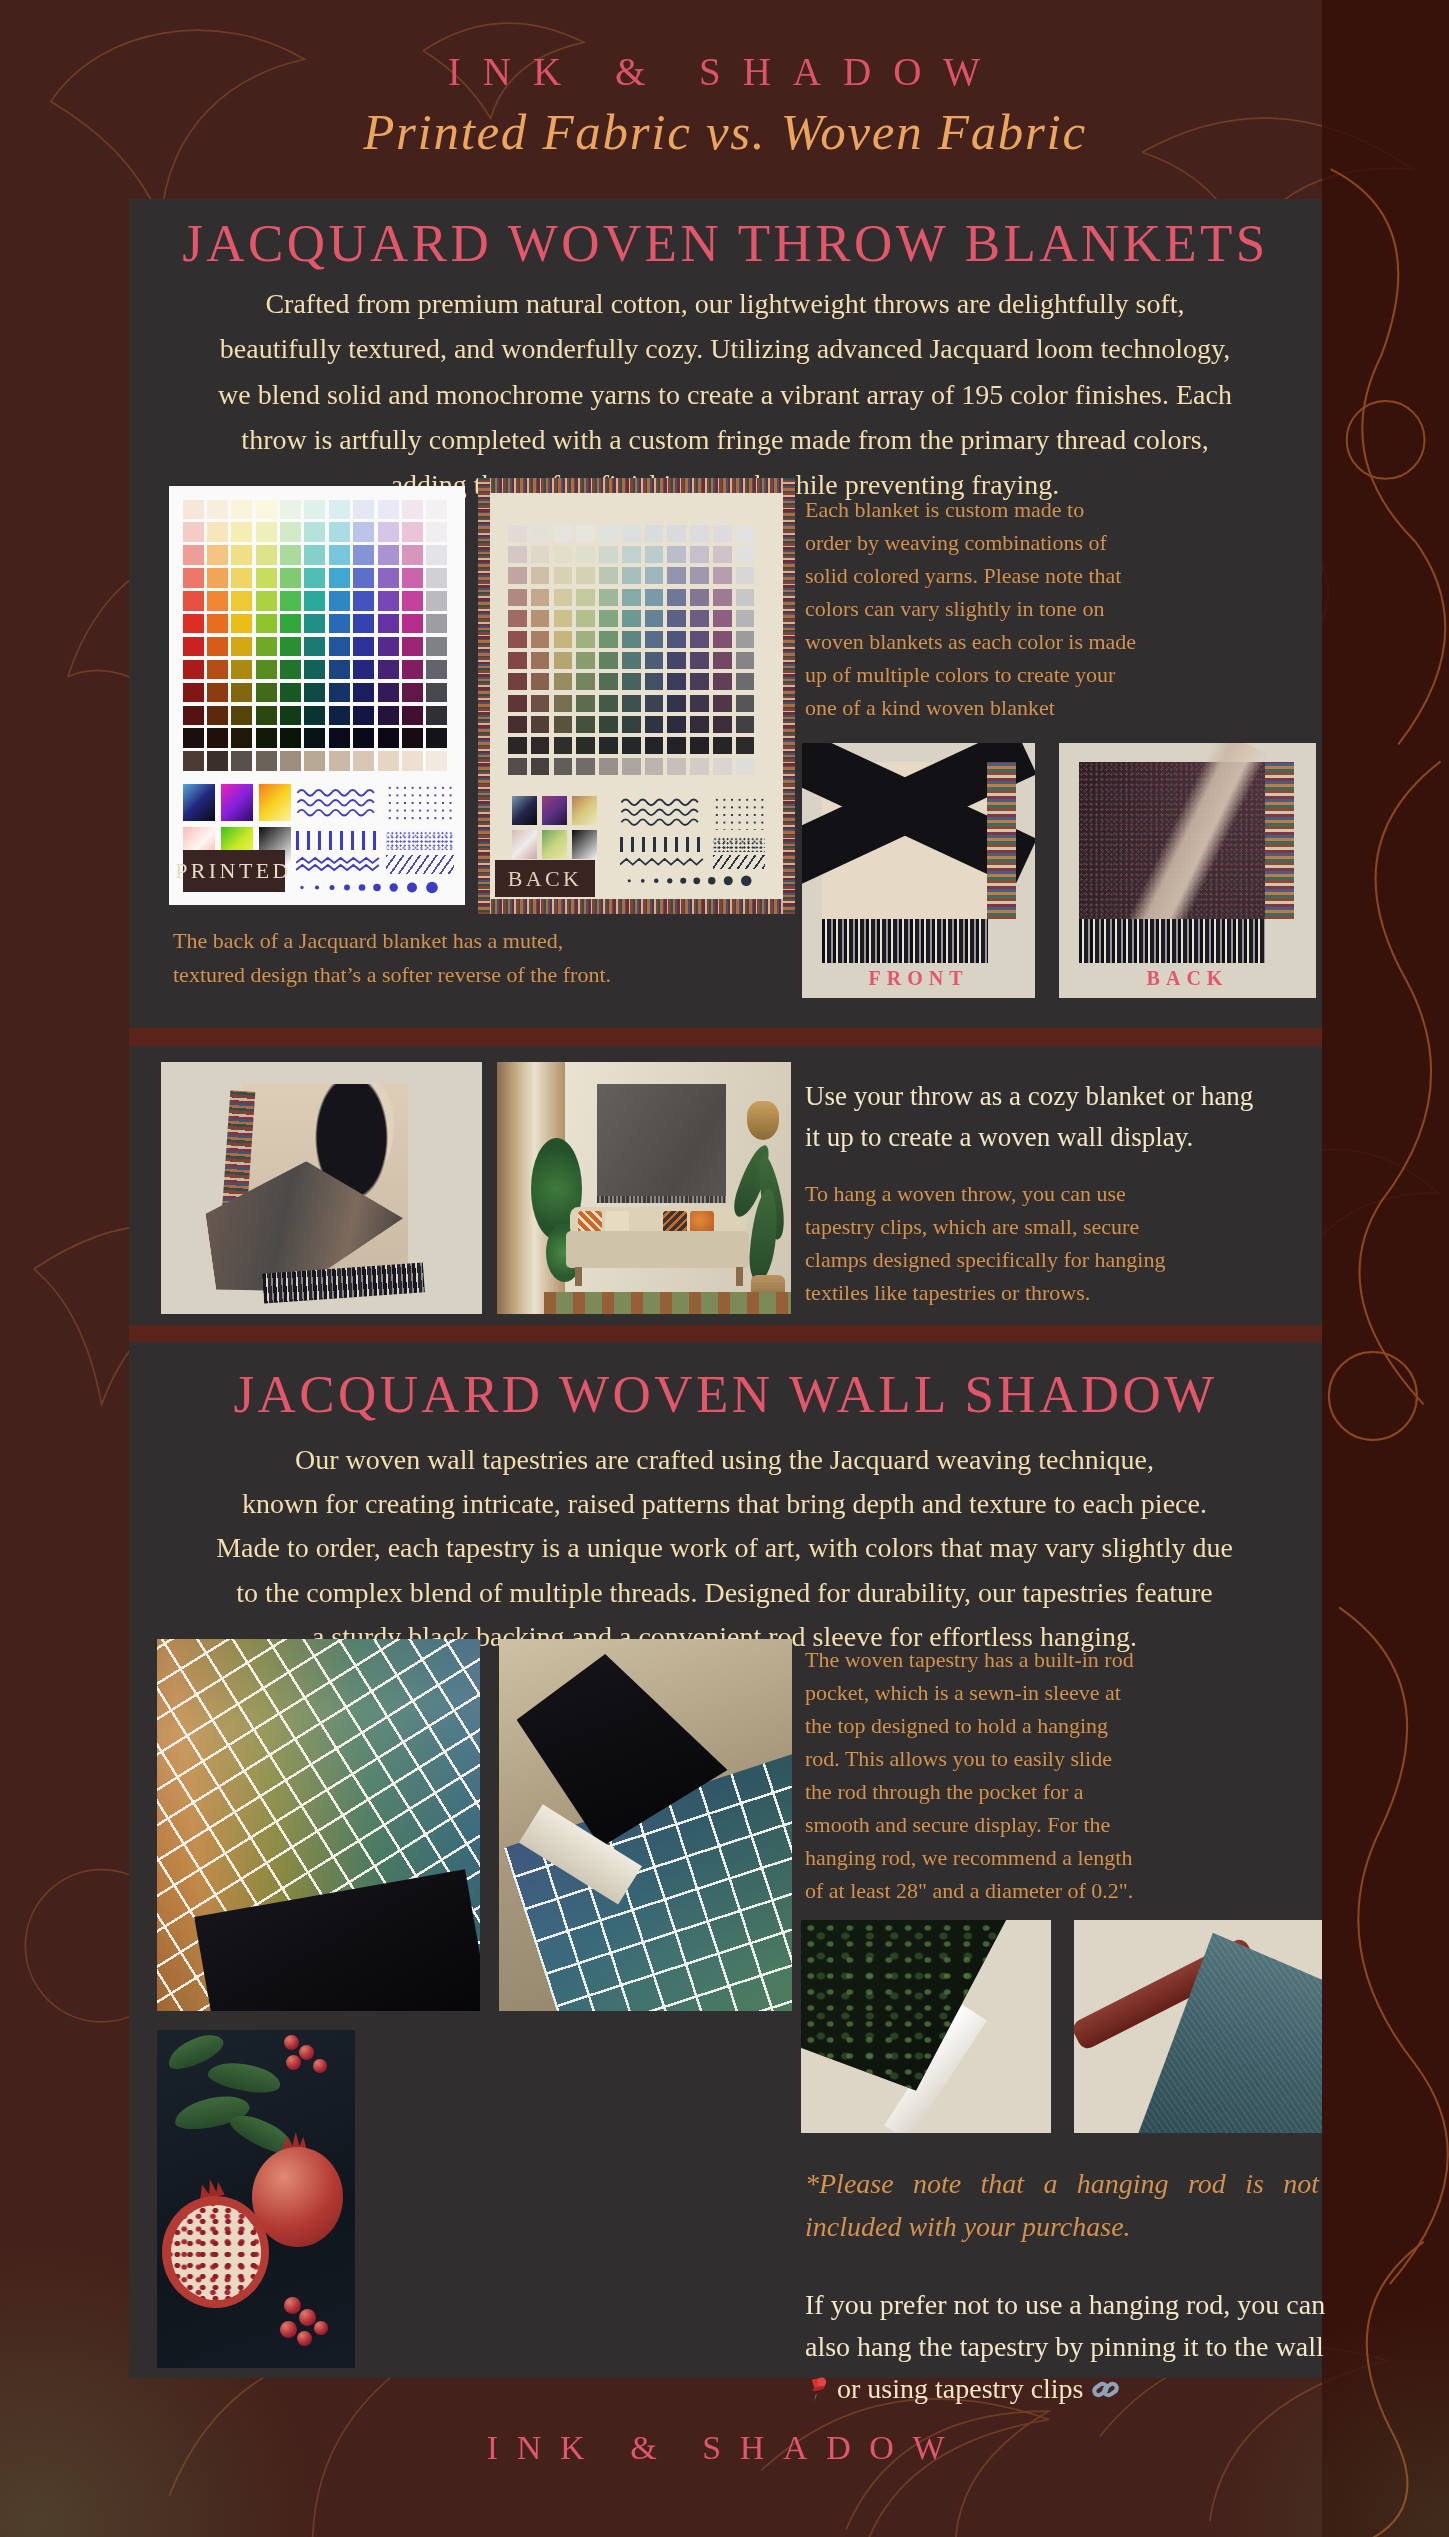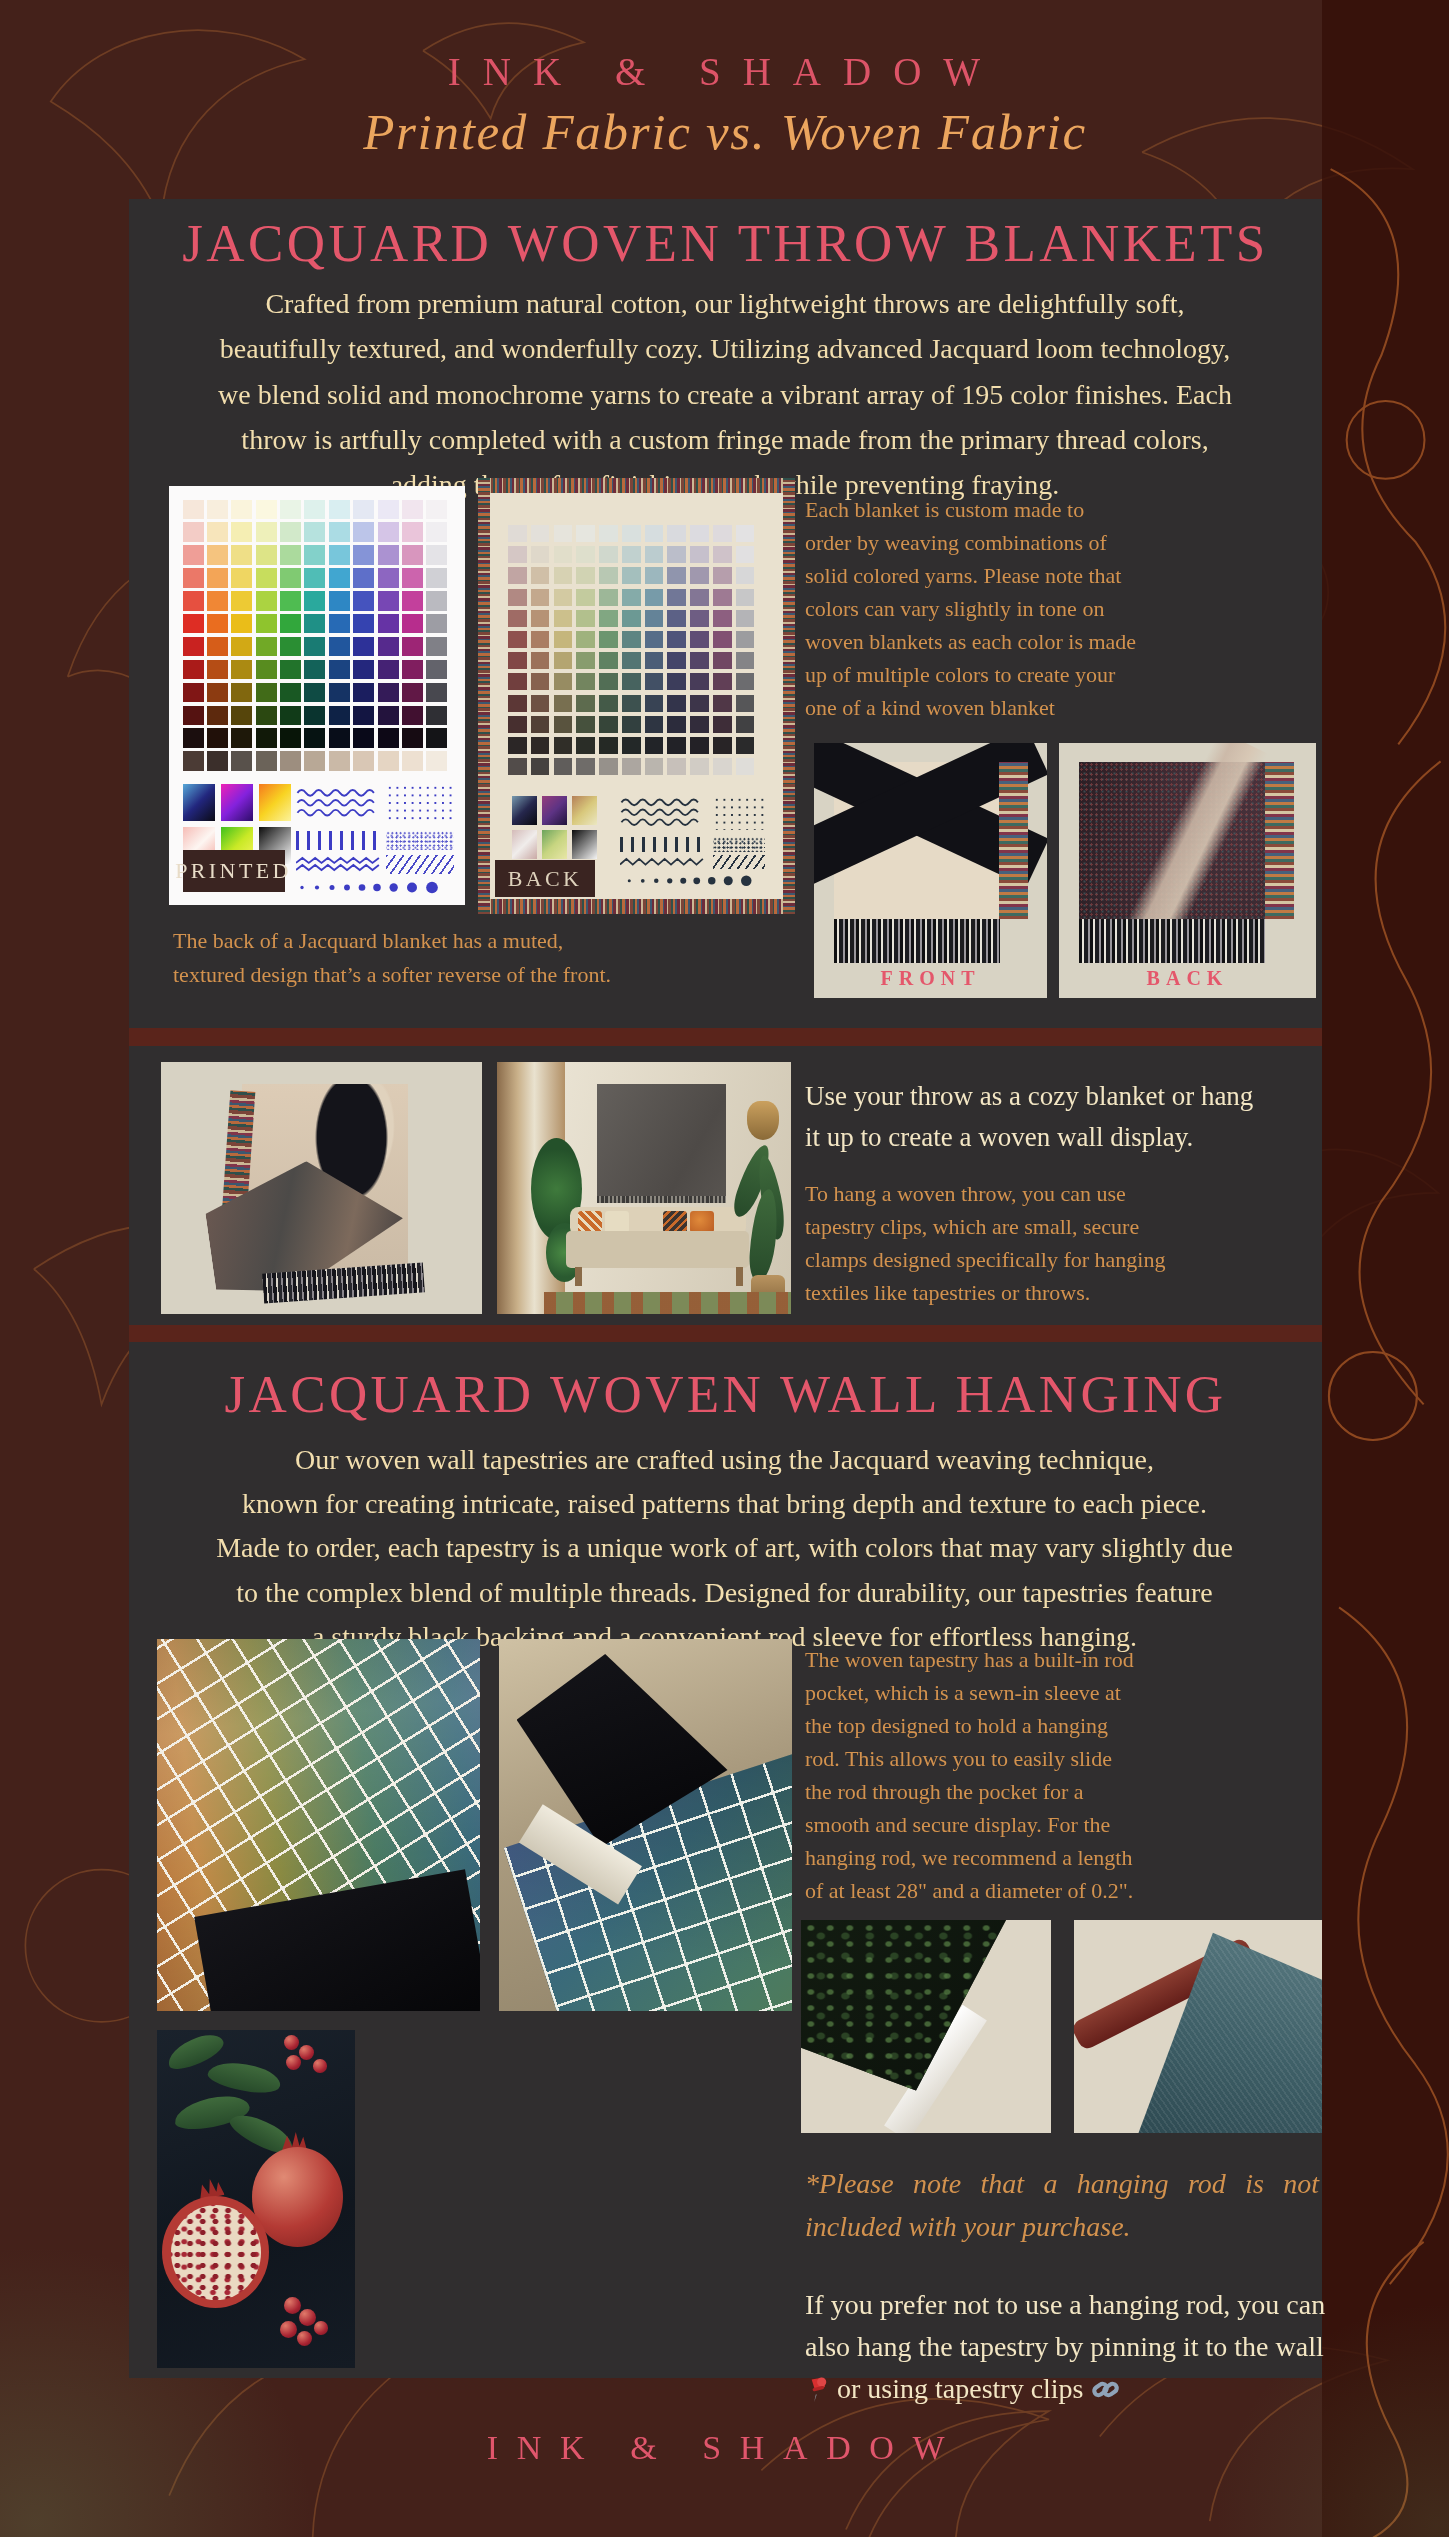--- a/index.html
+++ b/index.html
@@ -615,21 +615,21 @@
   </div>
 
   <div class="orangetext" style="left:805px;top:493px;width:508px;">Each blanket is custom made to
 order by weaving combinations of
 solid colored yarns. Please note that
 colors can vary slightly in tone on
 woven blankets as each color is made
 up of multiple colors to create your
 one of a kind woven blanket</div>
 
-  <div class="photo swatchphoto" style="left:802px;top:743px;width:233px;height:255px;margin-left:12px;">
+  <div class="photo swatchphoto" style="left:802px;top:743px;width:233px;height:255px;">
     <div class="frontfabric">
       <div class="xbar" style="top:12%;transform:rotate(25deg);"></div>
       <div class="xbar" style="top:12%;transform:rotate(-25deg);"></div>
     </div>
     <div class="mcfringe" style="right:18.6px;"></div>
     <div class="bwfringe" style="top:176px;right:47px;"></div>
     <div class="fblabel">FRONT</div>
   </div>
 
   <div class="photo swatchphoto" style="left:1059px;top:743px;width:257px;height:255px;">
@@ -679,21 +679,21 @@
   <div class="creamtext" style="left:805px;top:1076px;width:516px;">Use your throw as a cozy blanket or hang
 it up to create a woven wall display.</div>
   <div class="orangetext" style="left:805px;top:1177px;width:516px;"> To hang a woven throw, you can use
 tapestry clips, which are small, secure
 clamps designed specifically for hanging
 textiles like tapestries or throws.</div>
 
   <div class="strip" style="top:1325px;height:17px;"></div>
 
   <div class="card" style="top:1342px;height:1036px;"></div>
-  <div class="sectitle" style="top:1364px;">JACQUARD WOVEN WALL HANGING</div>
+  <div class="sectitle" style="top:1364px;">JACQUARD WOVEN WALL SHADOW</div>
   <div class="intro" style="left:158px;top:1438px;width:1133px;line-height:1.58;">Our woven wall tapestries are crafted using the Jacquard weaving technique,
 known for creating intricate, raised patterns that bring depth and texture to each piece.
 Made to order, each tapestry is a unique work of art, with colors that may vary slightly due
 to the complex blend of multiple threads. Designed for durability, our tapestries feature
 a sturdy  black backing and a convenient rod sleeve for effortless hanging.</div>
 
   <div class="photo" style="left:157px;top:1639px;width:323px;height:372px;background:#0a0a0d;">
     <div class="gridtap" style="left:-40%;top:-30%;width:200%;height:140%;transform:rotate(-32deg);"></div>
     <div class="blackwedge" style="left:15%;top:68%;width:85%;height:40%;transform:rotate(-10deg);"></div>
   </div>

